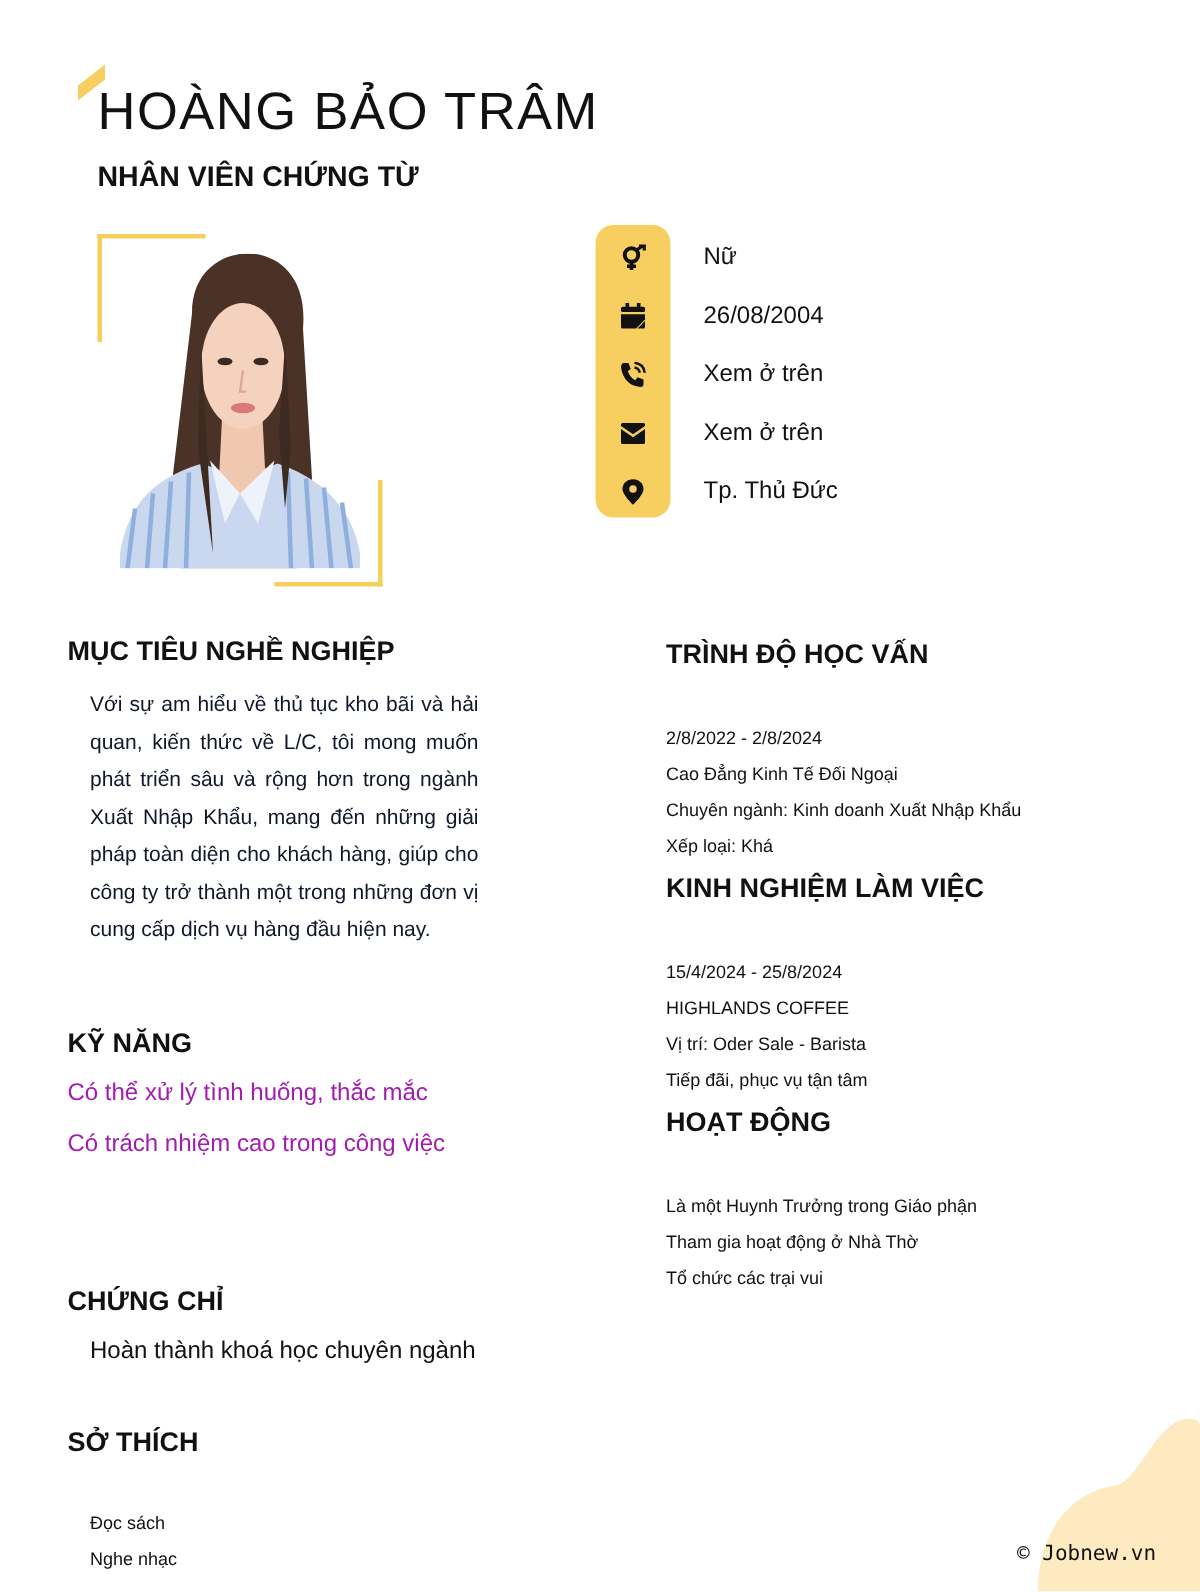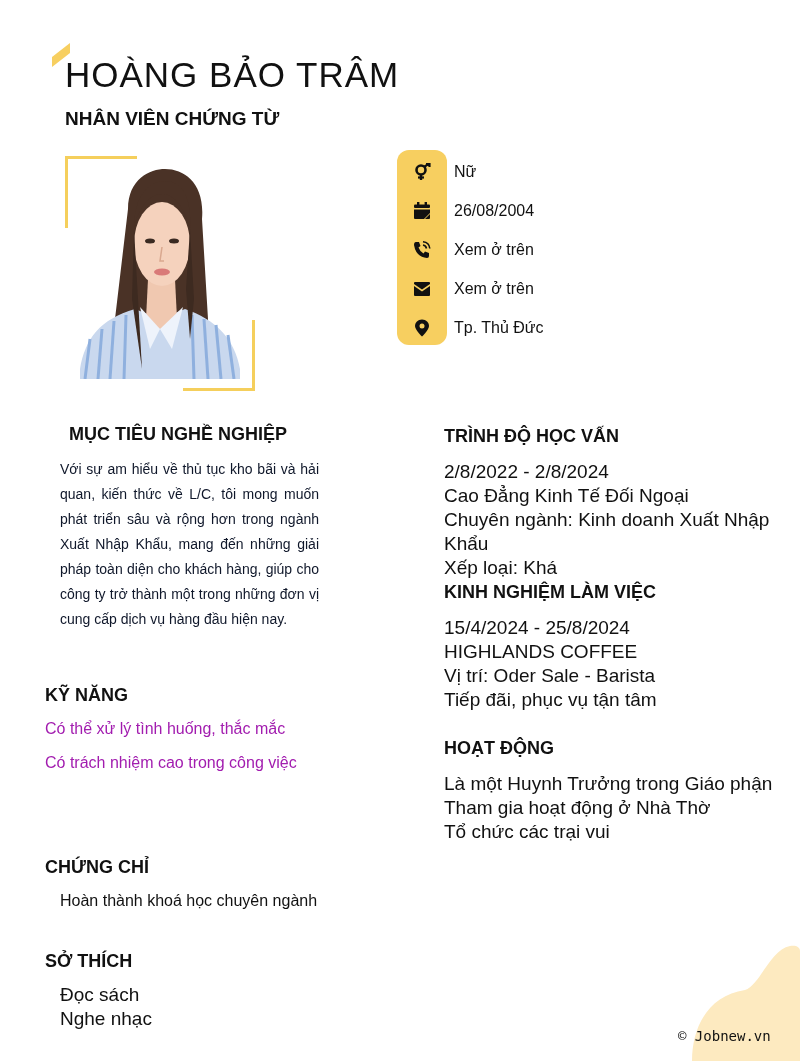--- a/index.html
+++ b/index.html
@@ -10,23 +10,23 @@
   .accent-slash { left:52px; top:43px; width:18px; height:24px; }
   .role { left:65px; top:108px; font-size:19px; font-weight:bold; color:#111; margin:0; }
   .frame-tl-h { left:65px; top:156px; width:72px; height:3px; background:#f5cf5c; }
   .frame-tl-v { left:65px; top:156px; width:3px; height:72px; background:#f5cf5c; }
   .frame-br-h { left:183px; top:388px; width:72px; height:3px; background:#f5cf5c; }
   .frame-br-v { left:252px; top:320px; width:3px; height:71px; background:#f5cf5c; }
   .photo { left:80px; top:169px; width:160px; height:210px; overflow:hidden; background:#fff; }
   .info-pill { left:397px; top:150px; width:50px; height:195px; background:#f7cf60; border-radius:12px; }
   .info-row { position:absolute; left:397px; height:24px; display:flex; align-items:center; }
   .info-row .ic { width:50px; display:flex; justify-content:center; align-items:center; }
-  .info-row .txt { margin-left:7px; font-size:16px; color:#111;text-align:right; }
+  .info-row .txt { margin-left:22px; font-size:16px; color:#111;text-align:right; }
   .sec-title { font-size:18px; font-weight:bold; color:#111; margin:0; }
-  .body-text { font-size:19px; color:#111; line-height:24px; }
+  .body-text { font-size:12px; color:#111; line-height:24px;margin-top:20px; }
   .objective { left:60px; top:457px; width:259px; font-size:14px; color:#0f172a; line-height:25px; text-align:justify; }
   .skill { font-size:16px; color:#a21caf; line-height:24px; margin-bottom:10px; }
   .cert { left:60px; top:889px; width:259px; font-size:16px; line-height:24px; text-align:justify; text-align-last:left; color:#111; }
   .blob { left:690px; top:945px; width:110px; height:116px; }
   .copyright { left:678px; top:1028px; font-family:"DejaVu Sans Mono", monospace; font-size:14px; color:#111; }
 </style>
 </head>
 <body>
 
 <svg class="abs accent-slash" viewBox="0 0 18 24">
@@ -129,21 +129,21 @@
 <div class="info-row" style="top:316px">
   <span class="ic">
     <svg width="16" height="18" viewBox="0 0 16 18">
         <path d="M8,0.5 C3.8,0.5 1,3.5 1,7 C1,11 8,17.5 8,17.5 C8,17.5 15,11 15,7 C15,3.5 12.2,0.5 8,0.5 Z" fill="#111"></path>
         <circle cx="8" cy="7" r="2.5" fill="#f7cf60"></circle>
       </svg>
   </span>
   <span class="txt">Tp. Thủ Đức</span>
 </div>
 
-<h3 class="abs sec-title" style="left:45px; top:424px;margin-left:24px;">MỤC TIÊU NGHỀ NGHIỆP</h3>
+<h3 class="abs sec-title" style="left:45px; top:424px;">MỤC TIÊU NGHỀ NGHIỆP</h3>
 <div class="abs objective">Với sự am hiểu về thủ tục kho bãi và hải quan, kiến thức về L/C, tôi mong muốn phát triển sâu và rộng hơn trong ngành Xuất Nhập Khẩu, mang đến những giải pháp toàn diện cho khách hàng, giúp cho công ty trở thành một trong những đơn vị cung cấp dịch vụ hàng đầu hiện nay.</div>
 
 <h3 class="abs sec-title" style="left:45px; top:685px;">KỸ NĂNG</h3>
 <div class="abs" style="left:45px; top:717px; width:260px;">
   <div class="skill">Có thể xử lý tình huống, thắc mắc</div>
   <div class="skill">Có trách nhiệm cao trong công việc</div>
 </div>
 
 <h3 class="abs sec-title" style="left:45px; top:857px;">CHỨNG CHỈ</h3>
 <div class="abs cert">Hoàn thành khoá học chuyên ngành</div>

